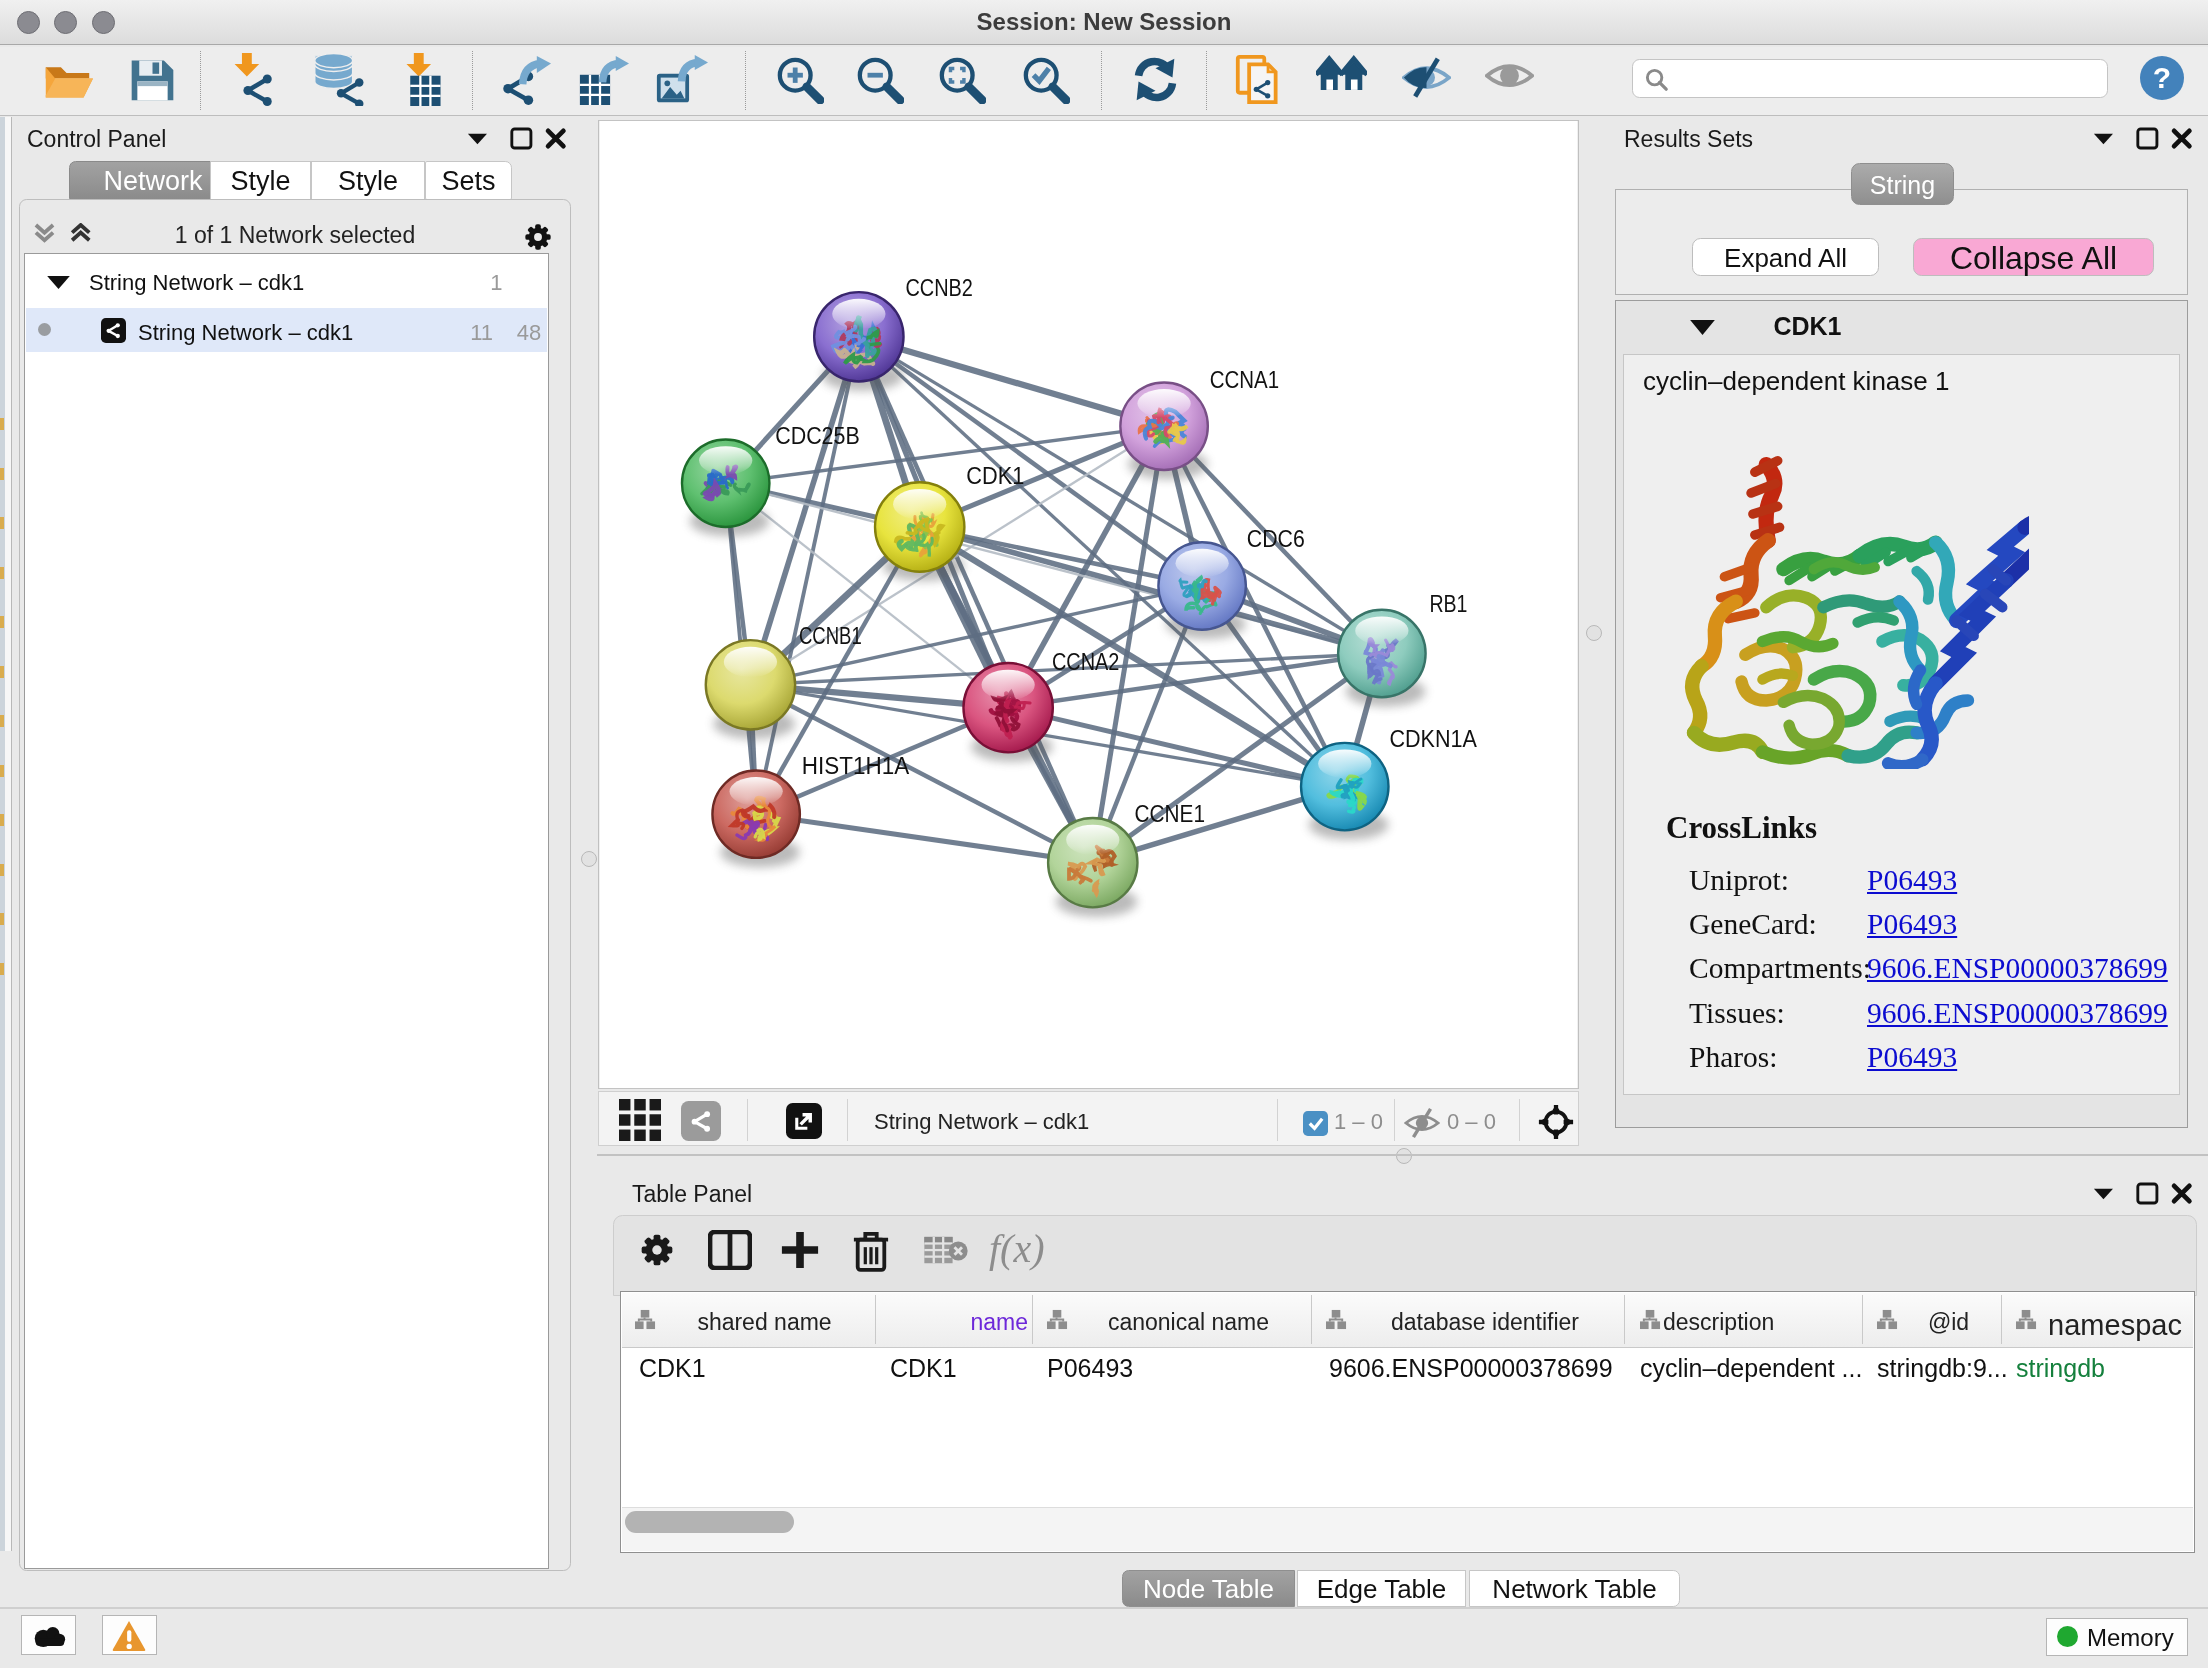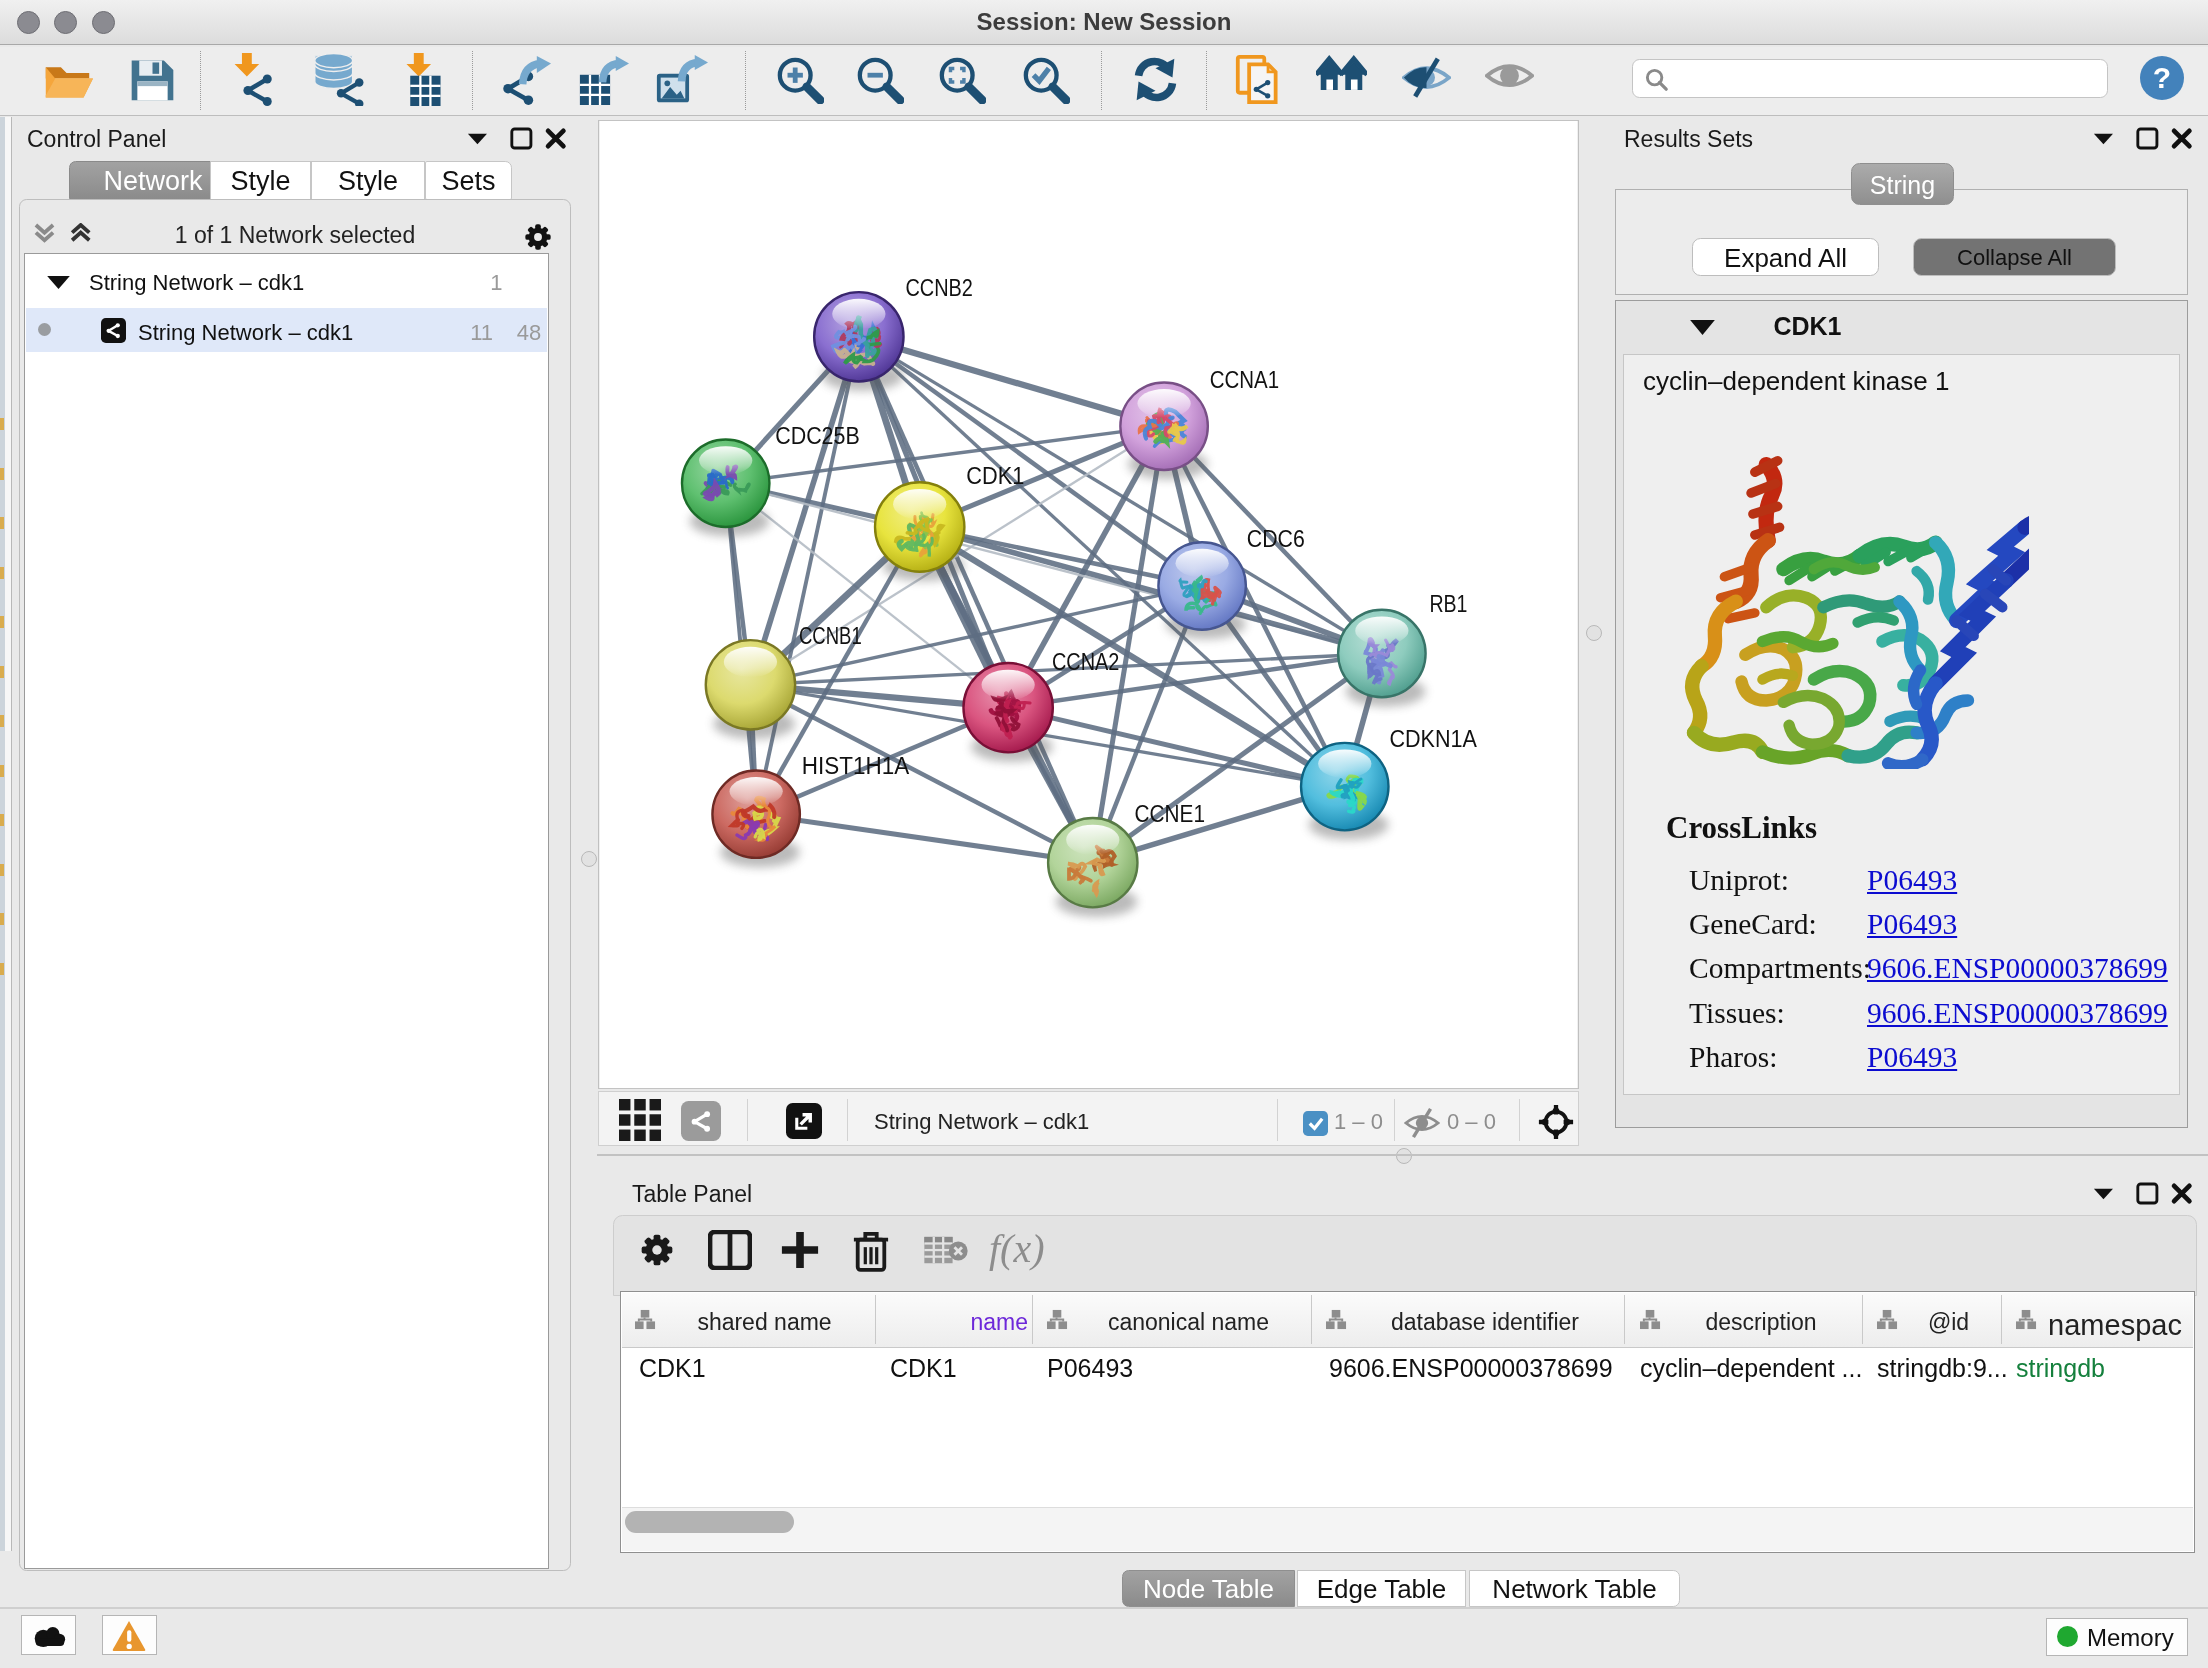--- a/index.html
+++ b/index.html
@@ -617,21 +617,21 @@
 <div class="abs" style="left:1624px;top:126px;font-size:23px;color:#1a1a1a;">Results Sets</div>
 <svg class="abs" style="left:2092px;top:126px" width="105" height="25" viewBox="0 0 110 26">
     <path d="M2 8 L22 8 L12 19 Z" fill="#111"></path>
     <rect x="48" y="3" width="20" height="20" rx="3" fill="none" stroke="#111" stroke-width="3"></rect>
     <path d="M86 5 L102 21 M102 5 L86 21" stroke="#111" stroke-width="5" stroke-linecap="round"></path>
   </svg>
 <div class="abs" style="left:1615px;top:189px;width:573px;height:106px;background:#ececec;border:1px solid #b0b0b0;"></div>
 <div class="abs" style="left:1615px;top:300px;width:573px;height:828px;background:#e4e4e4;border:1px solid #9c9c9c;"></div>
 <div class="abs" style="left:1851px;top:163px;width:103px;height:42px;background:linear-gradient(#ababab,#8f8f8f);border:1px solid #8f8f8f;border-radius:8.6px;color:#fff;font-size:25px;text-align:center;line-height:42px;">String</div>
 <div class="abs" style="left:1692px;top:238px;width:187px;height:38px;background:#fff;border:1px solid #bdbdbd;border-radius:8.6px;color:#111;font-size:26px;text-align:center;line-height:38px;">Expand All</div>
-<div class="abs" style="left:1913px;top:238px;width:203px;height:38px;background:#737373;border:1px solid #bdbdbd;border-radius:8.6px;color:#111;font-size:22px;text-align:center;line-height:38px;">Collapse All</div>
+<div class="abs" style="left:1913px;top:238px;width:241px;height:38px;background:#f9a8d4;border:1px solid #bdbdbd;border-radius:8.6px;color:#111;font-size:32px;text-align:center;line-height:38px;">Collapse All</div>
 <svg class="abs" style="left:1689px;top:318px" width="27" height="19" viewBox="0 0 28 20">
     <path d="M1 2 L27 2 L14 18 Z" fill="#111"></path>
   </svg>
 <div class="abs" style="left:1741px;top:301px;width:133px;height:51px;font-size:25px;font-weight:bold;color:#111;text-align:center;line-height:51px;">CDK1</div>
 <div class="abs" style="left:1623px;top:354px;width:557px;height:741px;background:#efefef;border:1px solid #c6c6c6;"></div>
 <div class="abs" style="left:1643px;top:366px;font-size:26px;color:#111;">cyclin–dependent kinase 1</div>
 <svg class="abs" style="left:1671px;top:455px" width="358" height="314" viewBox="0 0 376 330">
 <g fill="none" stroke-linecap="round">
 <path d="M102 90 Q96 60 106 42 Q114 26 100 10" stroke="#c22810" stroke-width="16"></path>
 <path d="M88 18 L112 6 M84 40 L110 30 M86 62 L112 54 M88 84 L114 76" stroke="#b83214" stroke-width="10"></path>
@@ -755,21 +755,21 @@
     <path d="M10 9 L10 11 M4 13 L4 11 L17 11 L17 13" stroke="#8d8d8d" stroke-width="2" fill="none"></path>
   </svg>
 <div class="abs" style="left:1349px;top:1309px;width:272px;font-size:23px;color:#222;text-align:center;">database identifier</div>
 <div class="abs" style="left:1624px;top:1295px;width:0;height:49px;border-left:1.9px solid #c9c9c9;"></div>
 <svg class="abs" style="left:1640px;top:1309px" width="21" height="21" viewBox="0 0 22 22">
     <rect x="6" y="1" width="9" height="8" fill="#8d8d8d"></rect>
     <rect x="0" y="13" width="9" height="8" fill="#8d8d8d"></rect>
     <rect x="12" y="13" width="9" height="8" fill="#8d8d8d"></rect>
     <path d="M10 9 L10 11 M4 13 L4 11 L17 11 L17 13" stroke="#8d8d8d" stroke-width="2" fill="none"></path>
   </svg>
-<div class="abs" style="left:1663px;top:1309px;width:196px;font-size:23px;color:#222;text-align:center;">description</div>
+<div class="abs" style="left:1663px;top:1309px;width:196px;font-size:23px;color:#222;">description</div>
 <div class="abs" style="left:1862px;top:1295px;width:0;height:49px;border-left:1.9px solid #c9c9c9;"></div>
 <svg class="abs" style="left:1877px;top:1309px" width="21" height="21" viewBox="0 0 22 22">
     <rect x="6" y="1" width="9" height="8" fill="#8d8d8d"></rect>
     <rect x="0" y="13" width="9" height="8" fill="#8d8d8d"></rect>
     <rect x="12" y="13" width="9" height="8" fill="#8d8d8d"></rect>
     <path d="M10 9 L10 11 M4 13 L4 11 L17 11 L17 13" stroke="#8d8d8d" stroke-width="2" fill="none"></path>
   </svg>
 <div class="abs" style="left:1900px;top:1309px;width:97px;font-size:23px;color:#222;text-align:center;">@id</div>
 <div class="abs" style="left:2001px;top:1295px;width:0;height:49px;border-left:1.9px solid #c9c9c9;"></div>
 <svg class="abs" style="left:2016px;top:1309px" width="21" height="21" viewBox="0 0 22 22">

